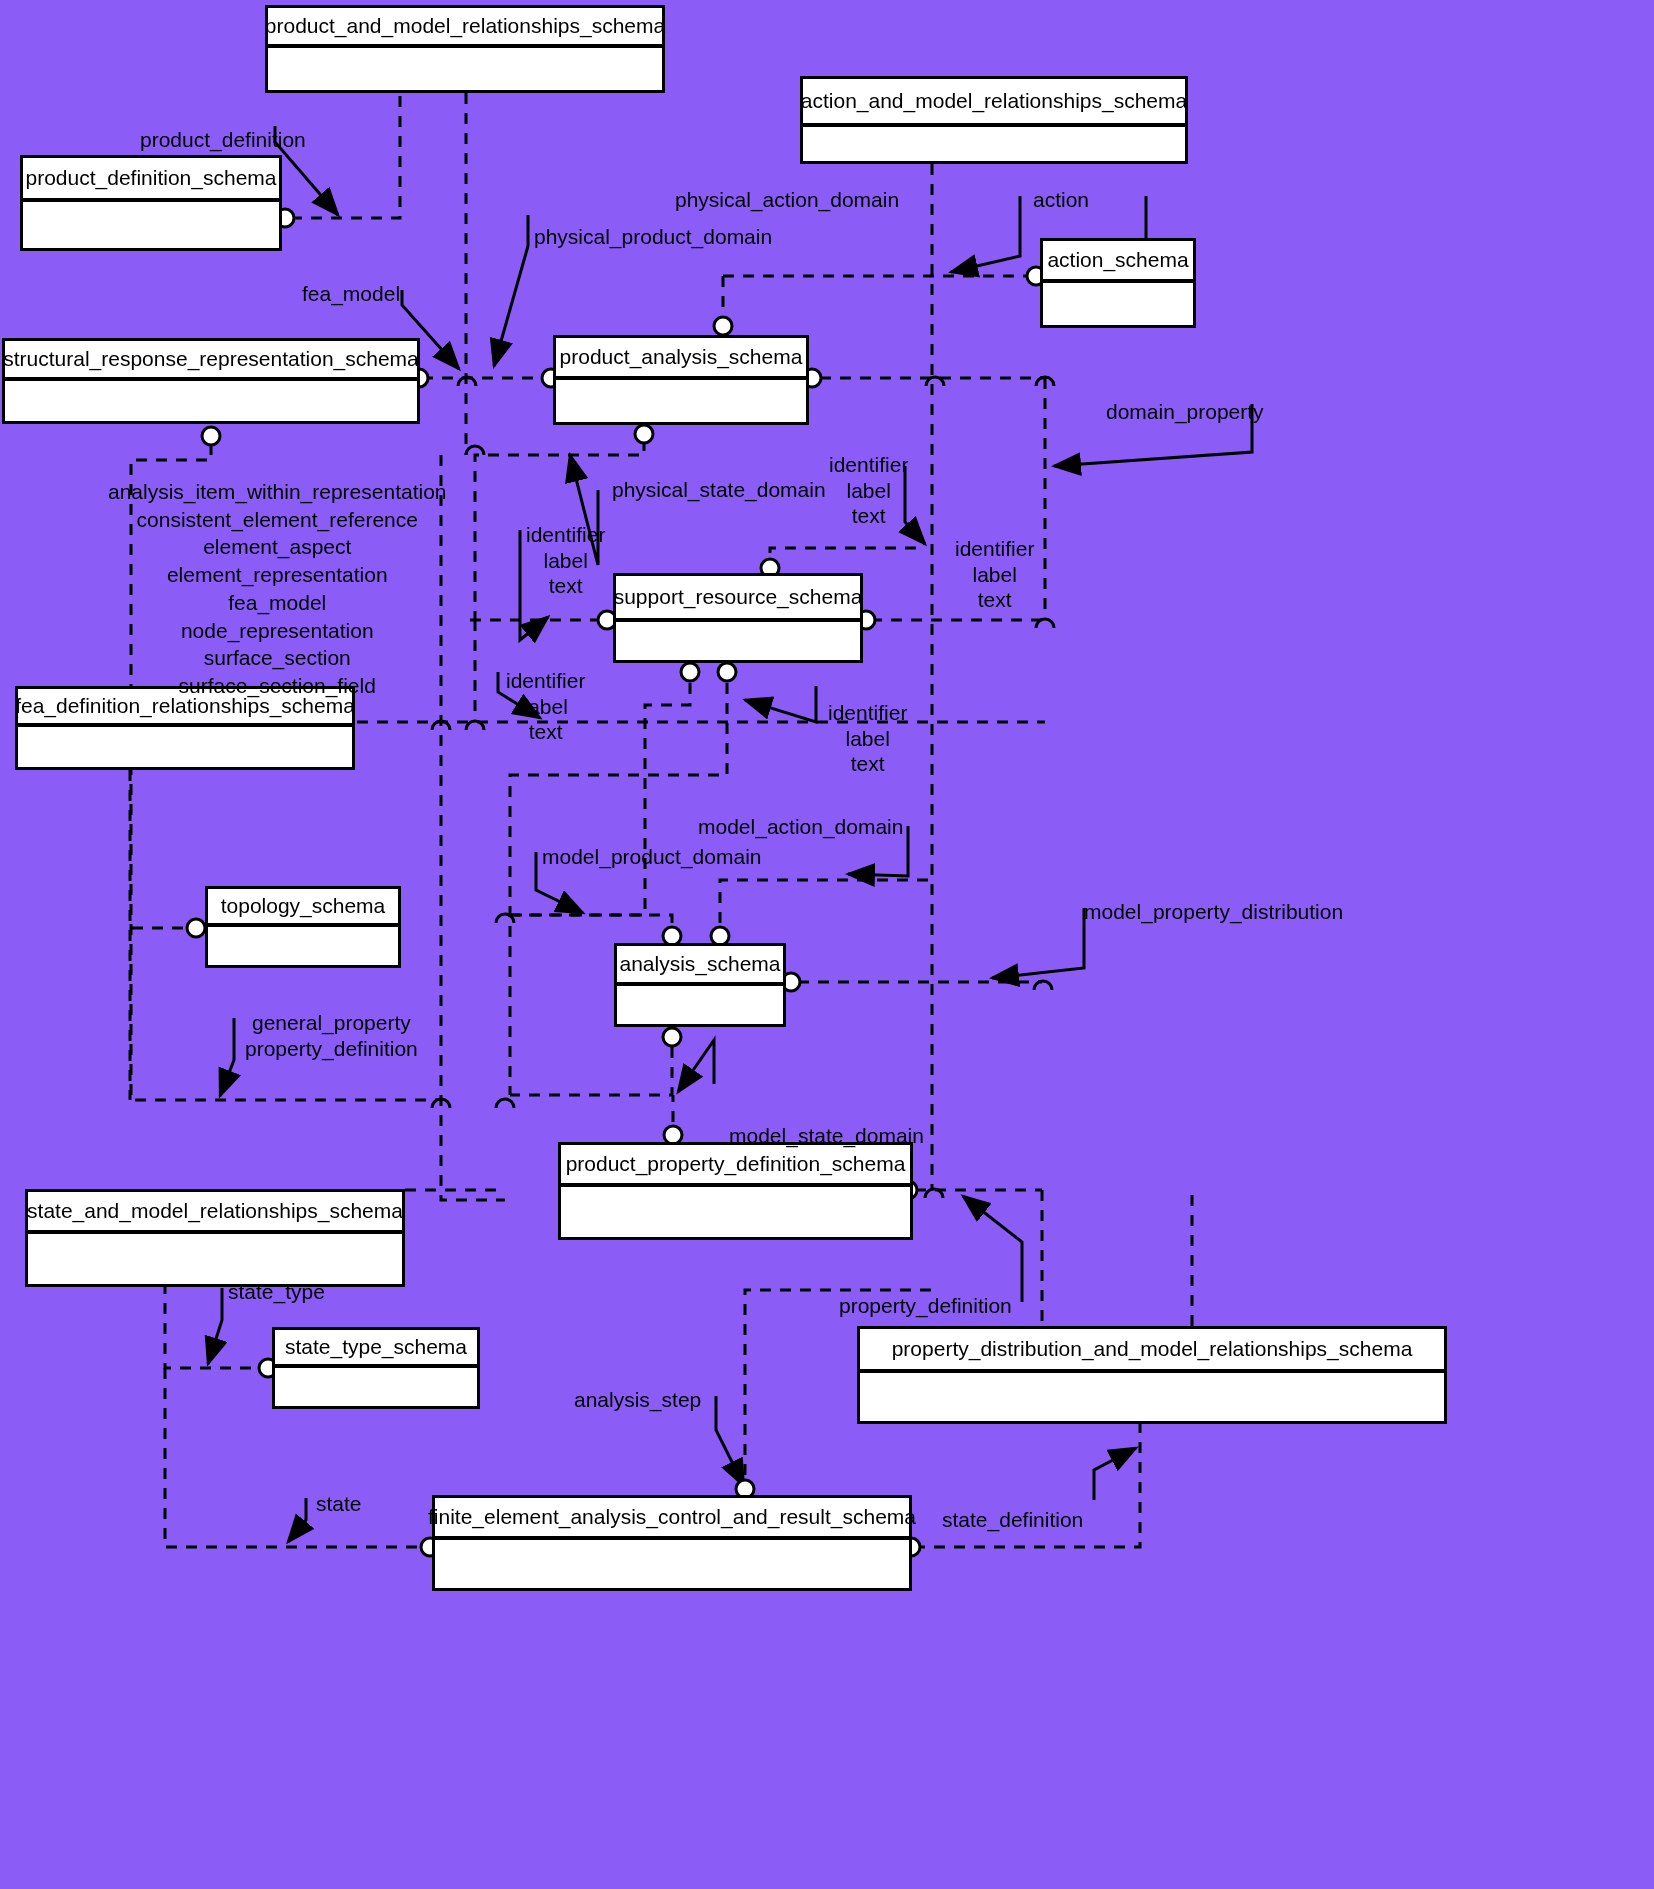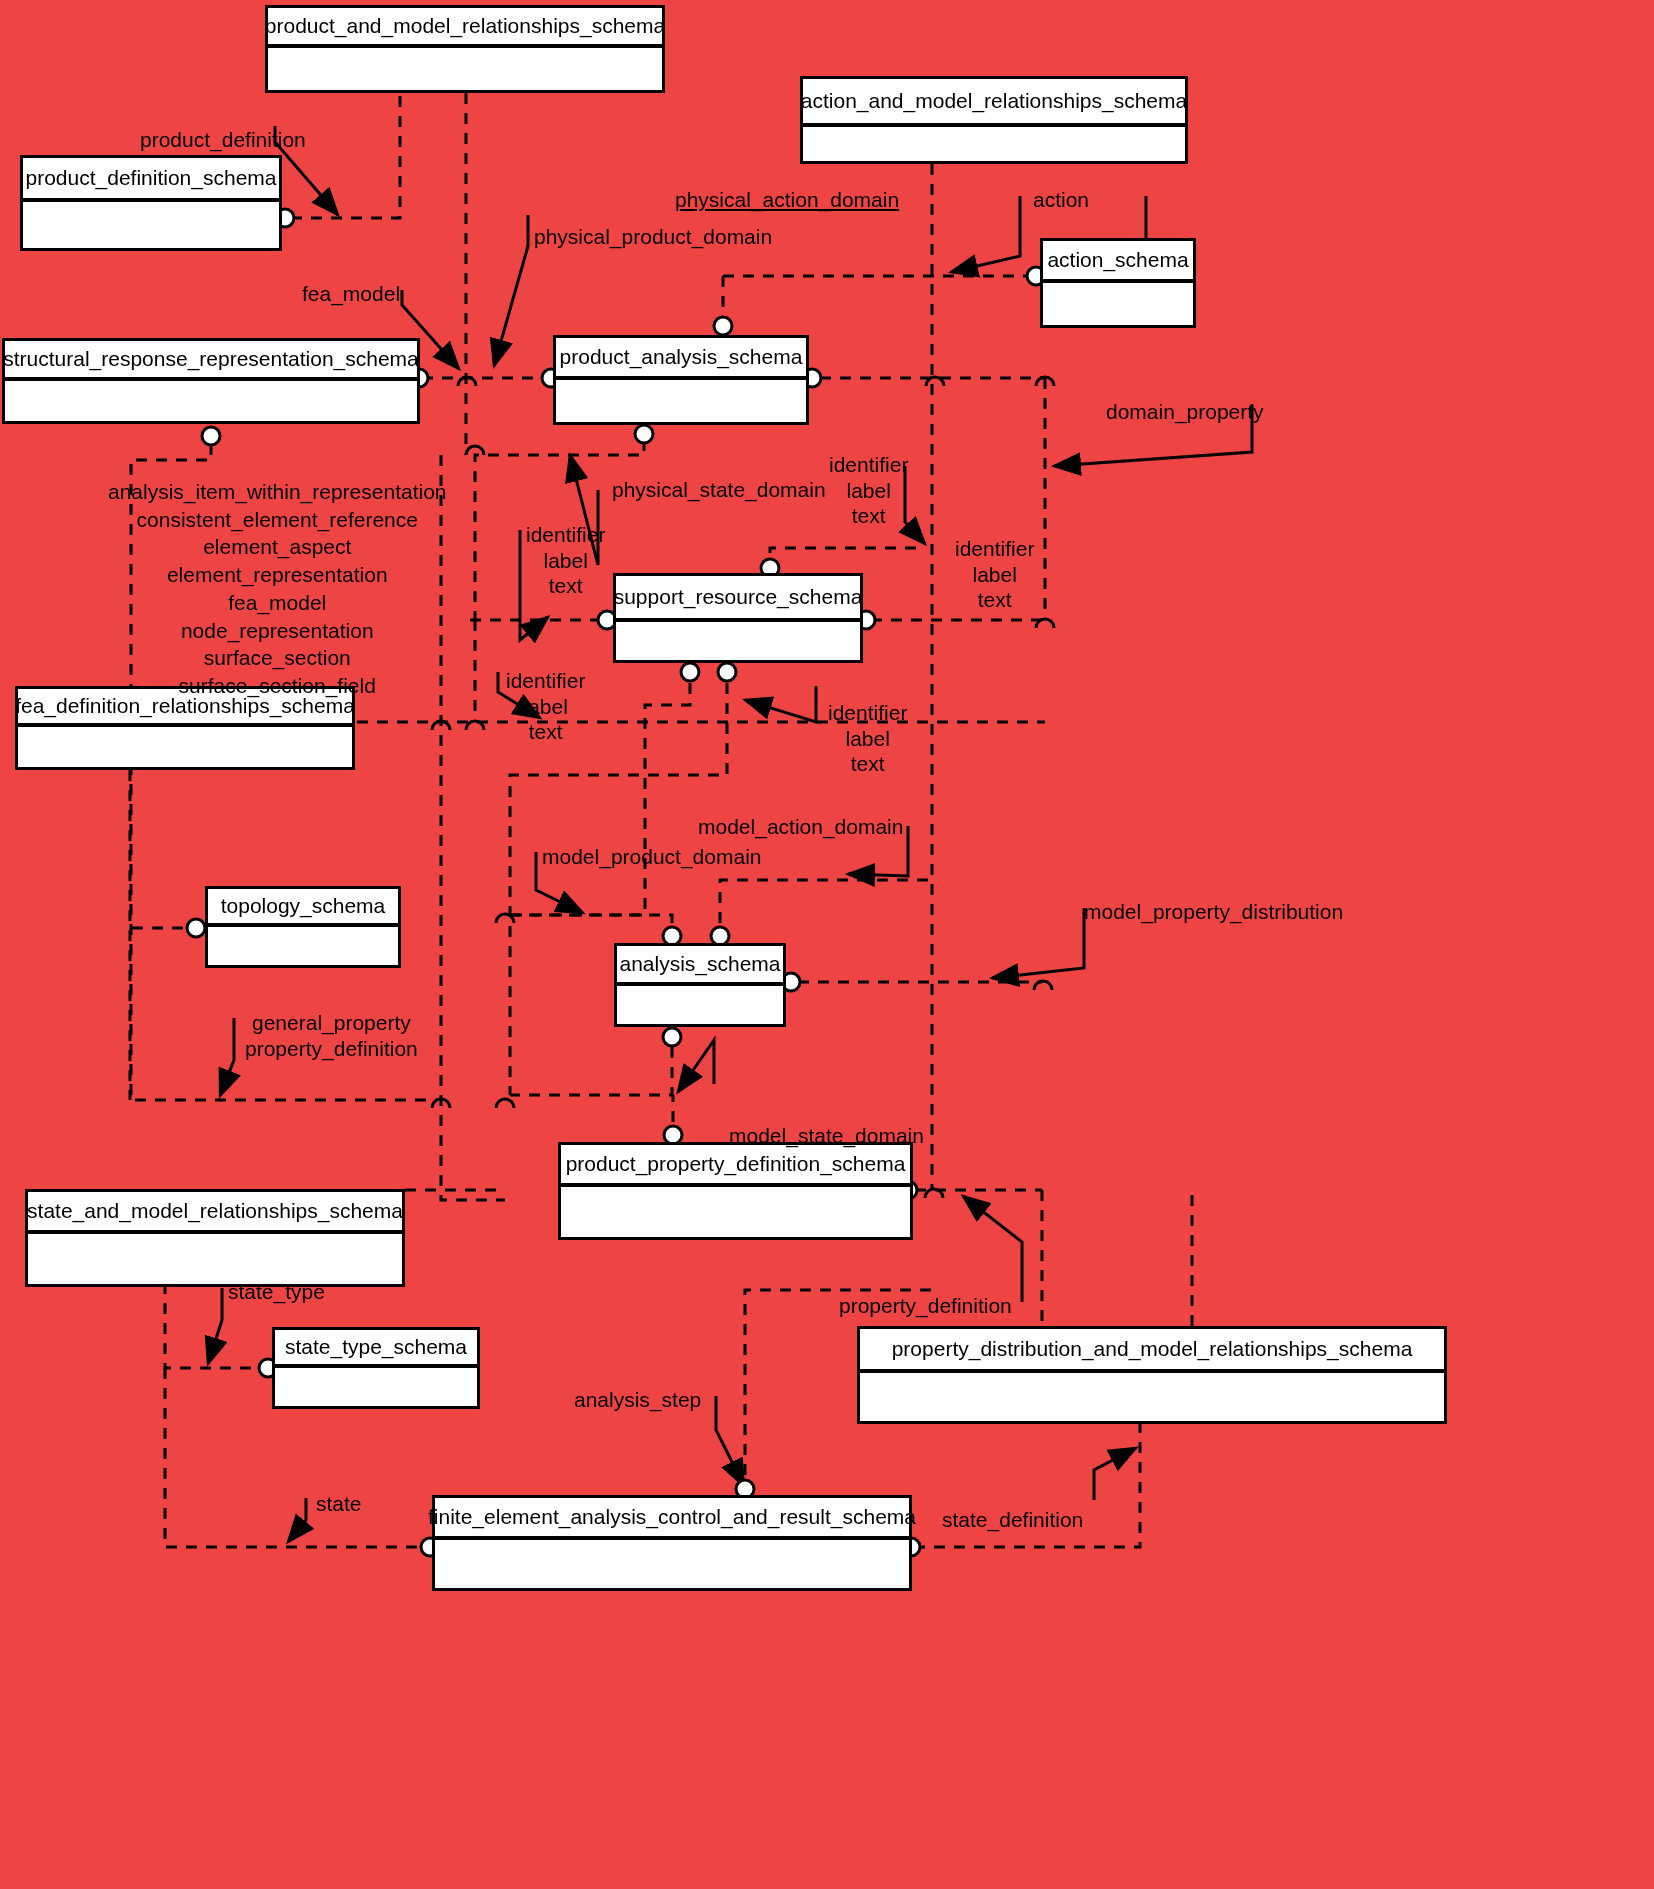--- a/index.html
+++ b/index.html
@@ -1,19 +1,19 @@
 <!DOCTYPE html>
 <html><head>
 <meta charset="utf-8">
 <style>
   html,body{margin:0;padding:0;background:#fff;}
   #canvas{
     position:relative;
     width:1654px;height:1889px;
-    background:#ef4444;
+    background:#8b5cf6;
     font-family:"Liberation Sans", sans-serif;
     overflow:hidden;
   }
   svg.layer{position:absolute;left:0;top:0;width:1654px;height:1889px;pointer-events:none;}
   .schema-box{
     position:absolute;
     box-sizing:border-box;
     border:3px solid #000;
     background:#fff;
   }
@@ -252,21 +252,21 @@
     <div class="hdr" style="height:44px;">property_distribution_and_model_relationships_schema</div>
     <div class="body"></div>
   </div>
 
   <div class="schema-box" style="left:432px;top:1495px;width:480px;height:96px;">
     <div class="hdr" style="height:42px;">finite_element_analysis_control_and_result_schema</div>
     <div class="body"></div>
   </div>
 
   <div class="lbl" style="left:140px;top:128px;">product_definition</div>
-  <div class="lbl" style="left:675px;top:188px;text-decoration:underline;">physical_action_domain</div>
+  <div class="lbl" style="left:675px;top:188px;">physical_action_domain</div>
   <div class="lbl" style="left:1033px;top:188px;">action</div>
   <div class="lbl" style="left:534px;top:225px;">physical_product_domain</div>
   <div class="lbl" style="left:302px;top:282px;">fea_model</div>
   <div class="lbl" style="left:1106px;top:400px;">domain_property</div>
   <div class="lbl" style="left:612px;top:478px;">physical_state_domain</div>
   <div class="lbl stack" style="left:829px;top:452px;">identifier
 label
 text</div>
   <div class="lbl stack" style="left:955px;top:536px;">identifier
 label

